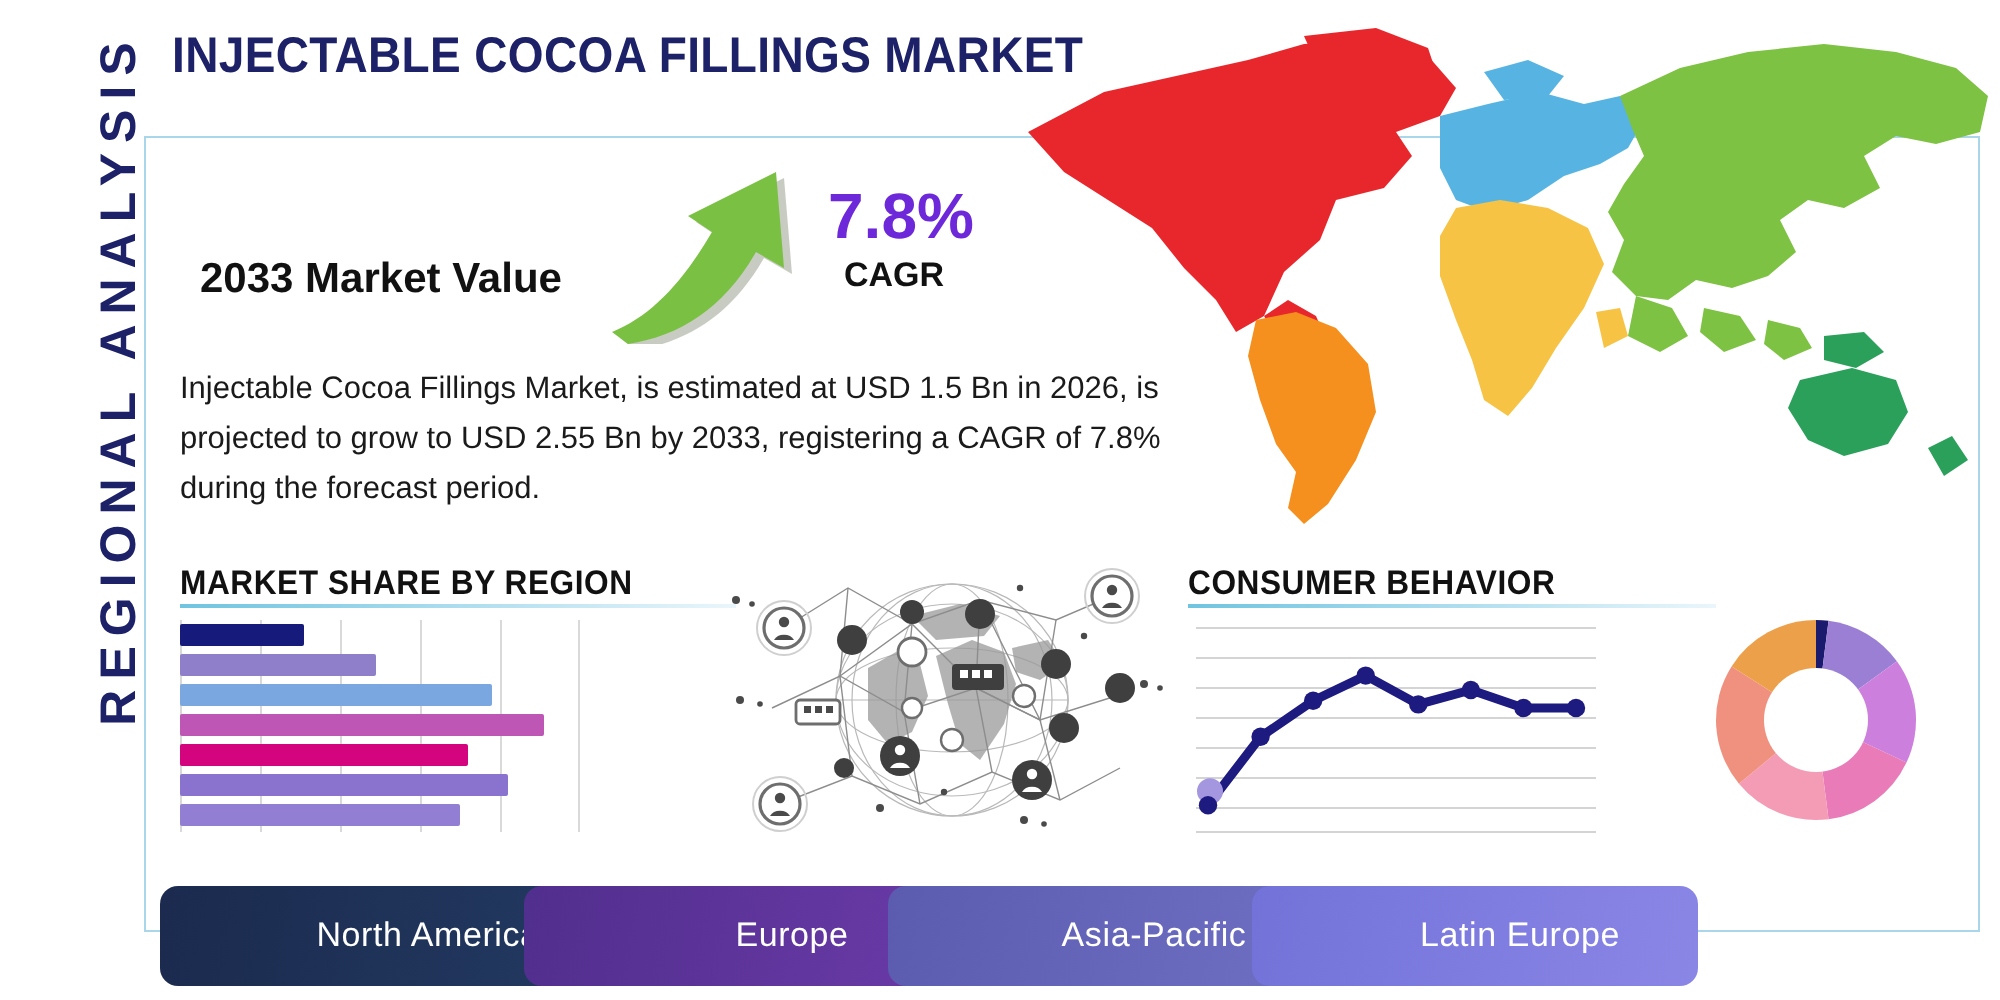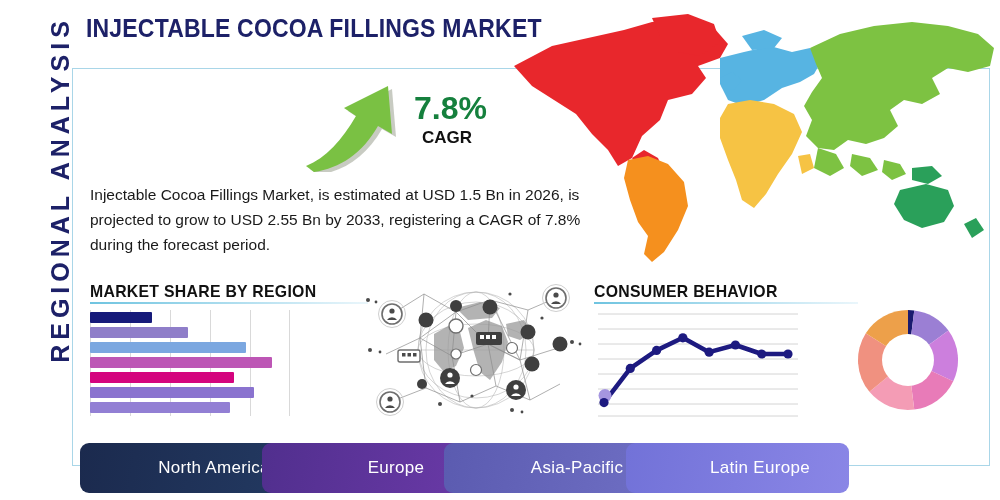--- a/index.html
+++ b/index.html
@@ -38,21 +38,21 @@
   .stat-val{
     position:absolute;left:32px;top:0px;
     font-size:32px;font-weight:700;color:#1a1f71;white-space:nowrap;
   }
   .stat-lab{
     position:absolute;left:8px;top:38px;
     font-size:21px;font-weight:700;color:#111;white-space:nowrap;
   }
   .cagr-val{
     position:absolute;left:322px;top:0px;
-    font-size:32px;font-weight:700;color:#15803d;white-space:nowrap;
+    font-size:32px;font-weight:700;color:#6d28d9;white-space:nowrap;
   }
   .cagr-lab{
     position:absolute;left:330px;top:38px;
     font-size:17px;font-weight:700;color:#111;white-space:nowrap;
   }
   .arrow{position:absolute;left:208px;top:-8px;width:108px;height:90px;}
 
   
   .desc{
     position:absolute;left:90px;top:182px;width:505px;
@@ -99,20 +99,21 @@
 
 <div id="root">
 
   <div class="vlabel">REGIONAL ANALYSIS</div>
 
   <div class="title">INJECTABLE COCOA FILLINGS MARKET</div>
 
   <div class="card"></div>
 
   <div class="stats">
+    <div class="stat-lab">2033 Market Value</div>
 
     <svg class="arrow" viewBox="0 0 108 90">
       <path d="M6,84 C26,76 42,58 56,34 L44,26 L88,4 L92,52 L78,44 C62,72 40,86 14,90 Z" fill="#9aa08f" opacity="0.55" transform="translate(4,3)"></path>
       <path d="M6,84 C26,76 42,58 56,34 L44,26 L88,4 L92,52 L78,44 C62,72 40,86 14,90 Z" fill="#7ac143"></path>
     </svg>
 
     <div class="cagr-val">7.8%</div>
     <div class="cagr-lab">CAGR</div>
   </div>
 

